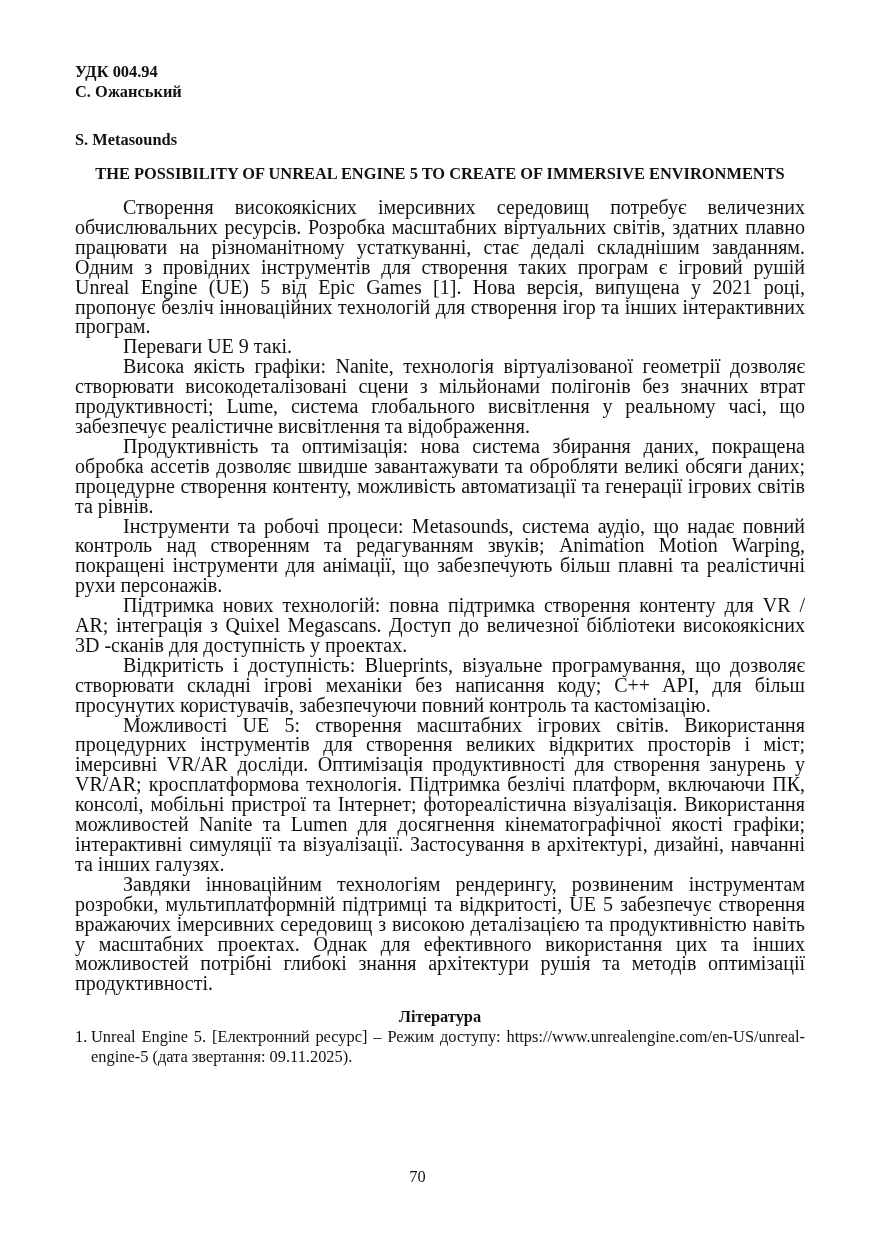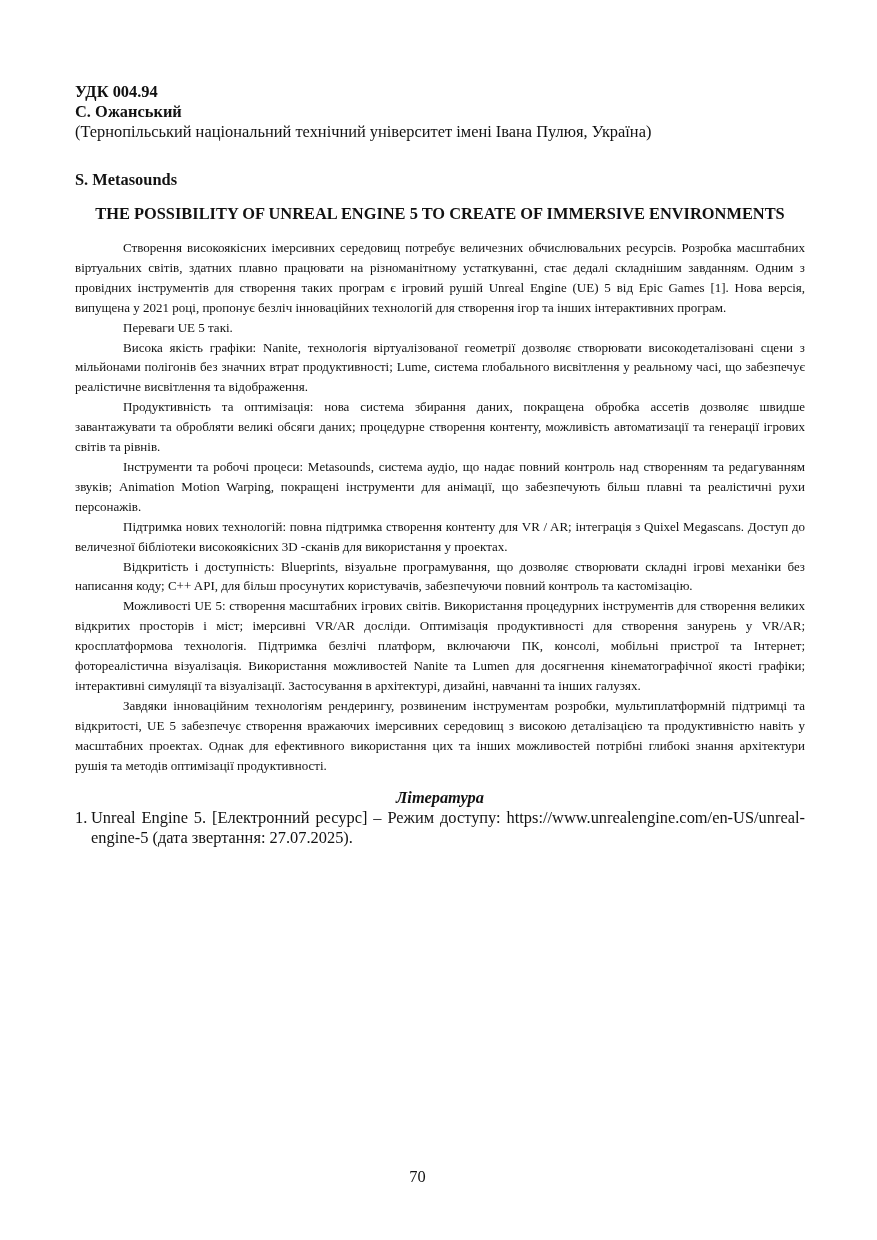--- a/index.html
+++ b/index.html
@@ -1,59 +1,58 @@
 <!DOCTYPE html>
 <html><head>
 <meta charset="utf-8">
 <style>
   html, body { margin: 0; padding: 0; background: #ffffff; }
   body { width: 877px; height: 1240px; position: relative; overflow: hidden;
          font-family: "Liberation Serif", serif; color: #111111; }
-  .page { position: absolute; left: 75px; top: 62px; width: 730px; margin-top: 20px; }
+  .page { position: absolute; left: 75px; top: 62px; width: 730px; }
   .line { font-size: 16.4px; line-height: 20px; }
   .bold { font-weight: bold; }
-  .center { text-align: center; font-style: italic; }
+  .center { text-align: center; }
   .title { font-weight: bold; text-align: center; font-size: 16.4px; line-height: 20px; }
   .gap { height: 14px; }
-  .para { font-size: 13px; line-height: 19.9px; text-align: justify; text-indent: 48px; margin: 0; font-family: Liberation Serif, serif; }
+  .para { font-size: 20px; line-height: 19.9px; text-align: justify; text-indent: 48px; margin: 0; font-family: Liberation Serif, serif; }
   .refs { margin: 0; padding: 0; list-style: none; }
   .ref { font-size: 16.4px; line-height: 19.9px; text-align: justify; position: relative; padding-left: 16px; }
   .ref-num { position: absolute; left: 0; top: 0; }
   .page-number { position: absolute; top: 1167px; left: 0; width: 835px; text-align: center; font-size: 16.4px; }
 </style>
 </head>
 <body>
 
 <div class="page">
   <div class="line bold">УДК 004.94</div>
   <div class="line bold">С. Ожанський</div>
-  <div class="line">(Тернопільський національний технічний університет імені Івана Пулюя, Україна)</div>
   <div class="gap"></div>
   <div class="gap"></div>
 
   <div class="line bold">S. Metasounds</div>
   <div class="gap"></div>
   <div class="title">THE POSSIBILITY OF UNREAL ENGINE 5 TO CREATE OF IMMERSIVE ENVIRONMENTS</div>
   <div class="gap"></div>
 
   <div>
     <p class="para">Створення високоякісних імерсивних середовищ потребує величезних обчислювальних ресурсів. Розробка масштабних віртуальних світів, здатних плавно працювати на різноманітному устаткуванні, стає дедалі складнішим завданням. Одним з провідних інструментів для створення таких програм є ігровий рушій Unreal Engine (UE) 5 від Epic Games [1]. Нова версія, випущена у 2021 році, пропонує безліч інноваційних технологій для створення ігор та інших інтерактивних програм.</p>
-    <p class="para">Переваги UE 5 такі.</p>
+    <p class="para">Переваги UE 9 такі.</p>
     <p class="para">Висока якість графіки: Nanite, технологія віртуалізованої геометрії дозволяє створювати високодеталізовані сцени з мільйонами полігонів без значних втрат продуктивності; Lume, система глобального висвітлення у реальному часі, що забезпечує реалістичне висвітлення та відображення.</p>
     <p class="para">Продуктивність та оптимізація: нова система збирання даних, покращена обробка ассетів дозволяє швидше завантажувати та обробляти великі обсяги даних; процедурне створення контенту, можливість автоматизації та генерації ігрових світів та рівнів.</p>
     <p class="para">Інструменти та робочі процеси: Metasounds, система аудіо, що надає повний контроль над створенням та редагуванням звуків; Animation Motion Warping, покращені інструменти для анімації, що забезпечують більш плавні та реалістичні рухи персонажів.</p>
-    <p class="para">Підтримка нових технологій: повна підтримка створення контенту для VR / AR; інтеграція з Quixel Megascans. Доступ до величезної бібліотеки високоякісних 3D -сканів для використання у проектах.</p>
+    <p class="para">Підтримка нових технологій: повна підтримка створення контенту для VR / AR; інтеграція з Quixel Megascans. Доступ до величезної бібліотеки високоякісних 3D -сканів для доступність у проектах.</p>
     <p class="para">Відкритість і доступність: Blueprints, візуальне програмування, що дозволяє створювати складні ігрові механіки без написання коду; C++ API, для більш просунутих користувачів, забезпечуючи повний контроль та кастомізацію.</p>
     <p class="para">Можливості UE 5: створення масштабних ігрових світів. Використання процедурних інструментів для створення великих відкритих просторів і міст; імерсивні VR/AR досліди. Оптимізація продуктивності для створення занурень у VR/AR; кросплатформова технологія. Підтримка безлічі платформ, включаючи ПК, консолі, мобільні пристрої та Інтернет; фотореалістична візуалізація. Використання можливостей Nanite та Lumen для досягнення кінематографічної якості графіки; інтерактивні симуляції та візуалізації. Застосування в архітектурі, дизайні, навчанні та інших галузях.</p>
     <p class="para">Завдяки інноваційним технологіям рендерингу, розвиненим інструментам розробки, мультиплатформній підтримці та відкритості, UE 5 забезпечує створення вражаючих імерсивних середовищ з високою деталізацією та продуктивністю навіть у масштабних проектах. Однак для ефективного використання цих та інших можливостей потрібні глибокі знання архітектури рушія та методів оптимізації продуктивності.</p>
   </div>
 
   <div class="gap" style="height:13px"></div>
   <div class="line bold center">Література</div>
   <ol class="refs">
     <li class="ref">
       <span class="ref-num">1.</span>
-      <span>Unreal Engine 5. [Електронний ресурс] – Режим доступу: https://www.unrealengine.com/en-US/unreal-engine-5 (дата звертання: 27.07.2025).</span>
+      <span>Unreal Engine 5. [Електронний ресурс] – Режим доступу: https://www.unrealengine.com/en-US/unreal-engine-5 (дата звертання: 09.11.2025).</span>
     </li>
   </ol>
 </div>
 
 <div class="page-number">70</div>
 
 </body></html>

